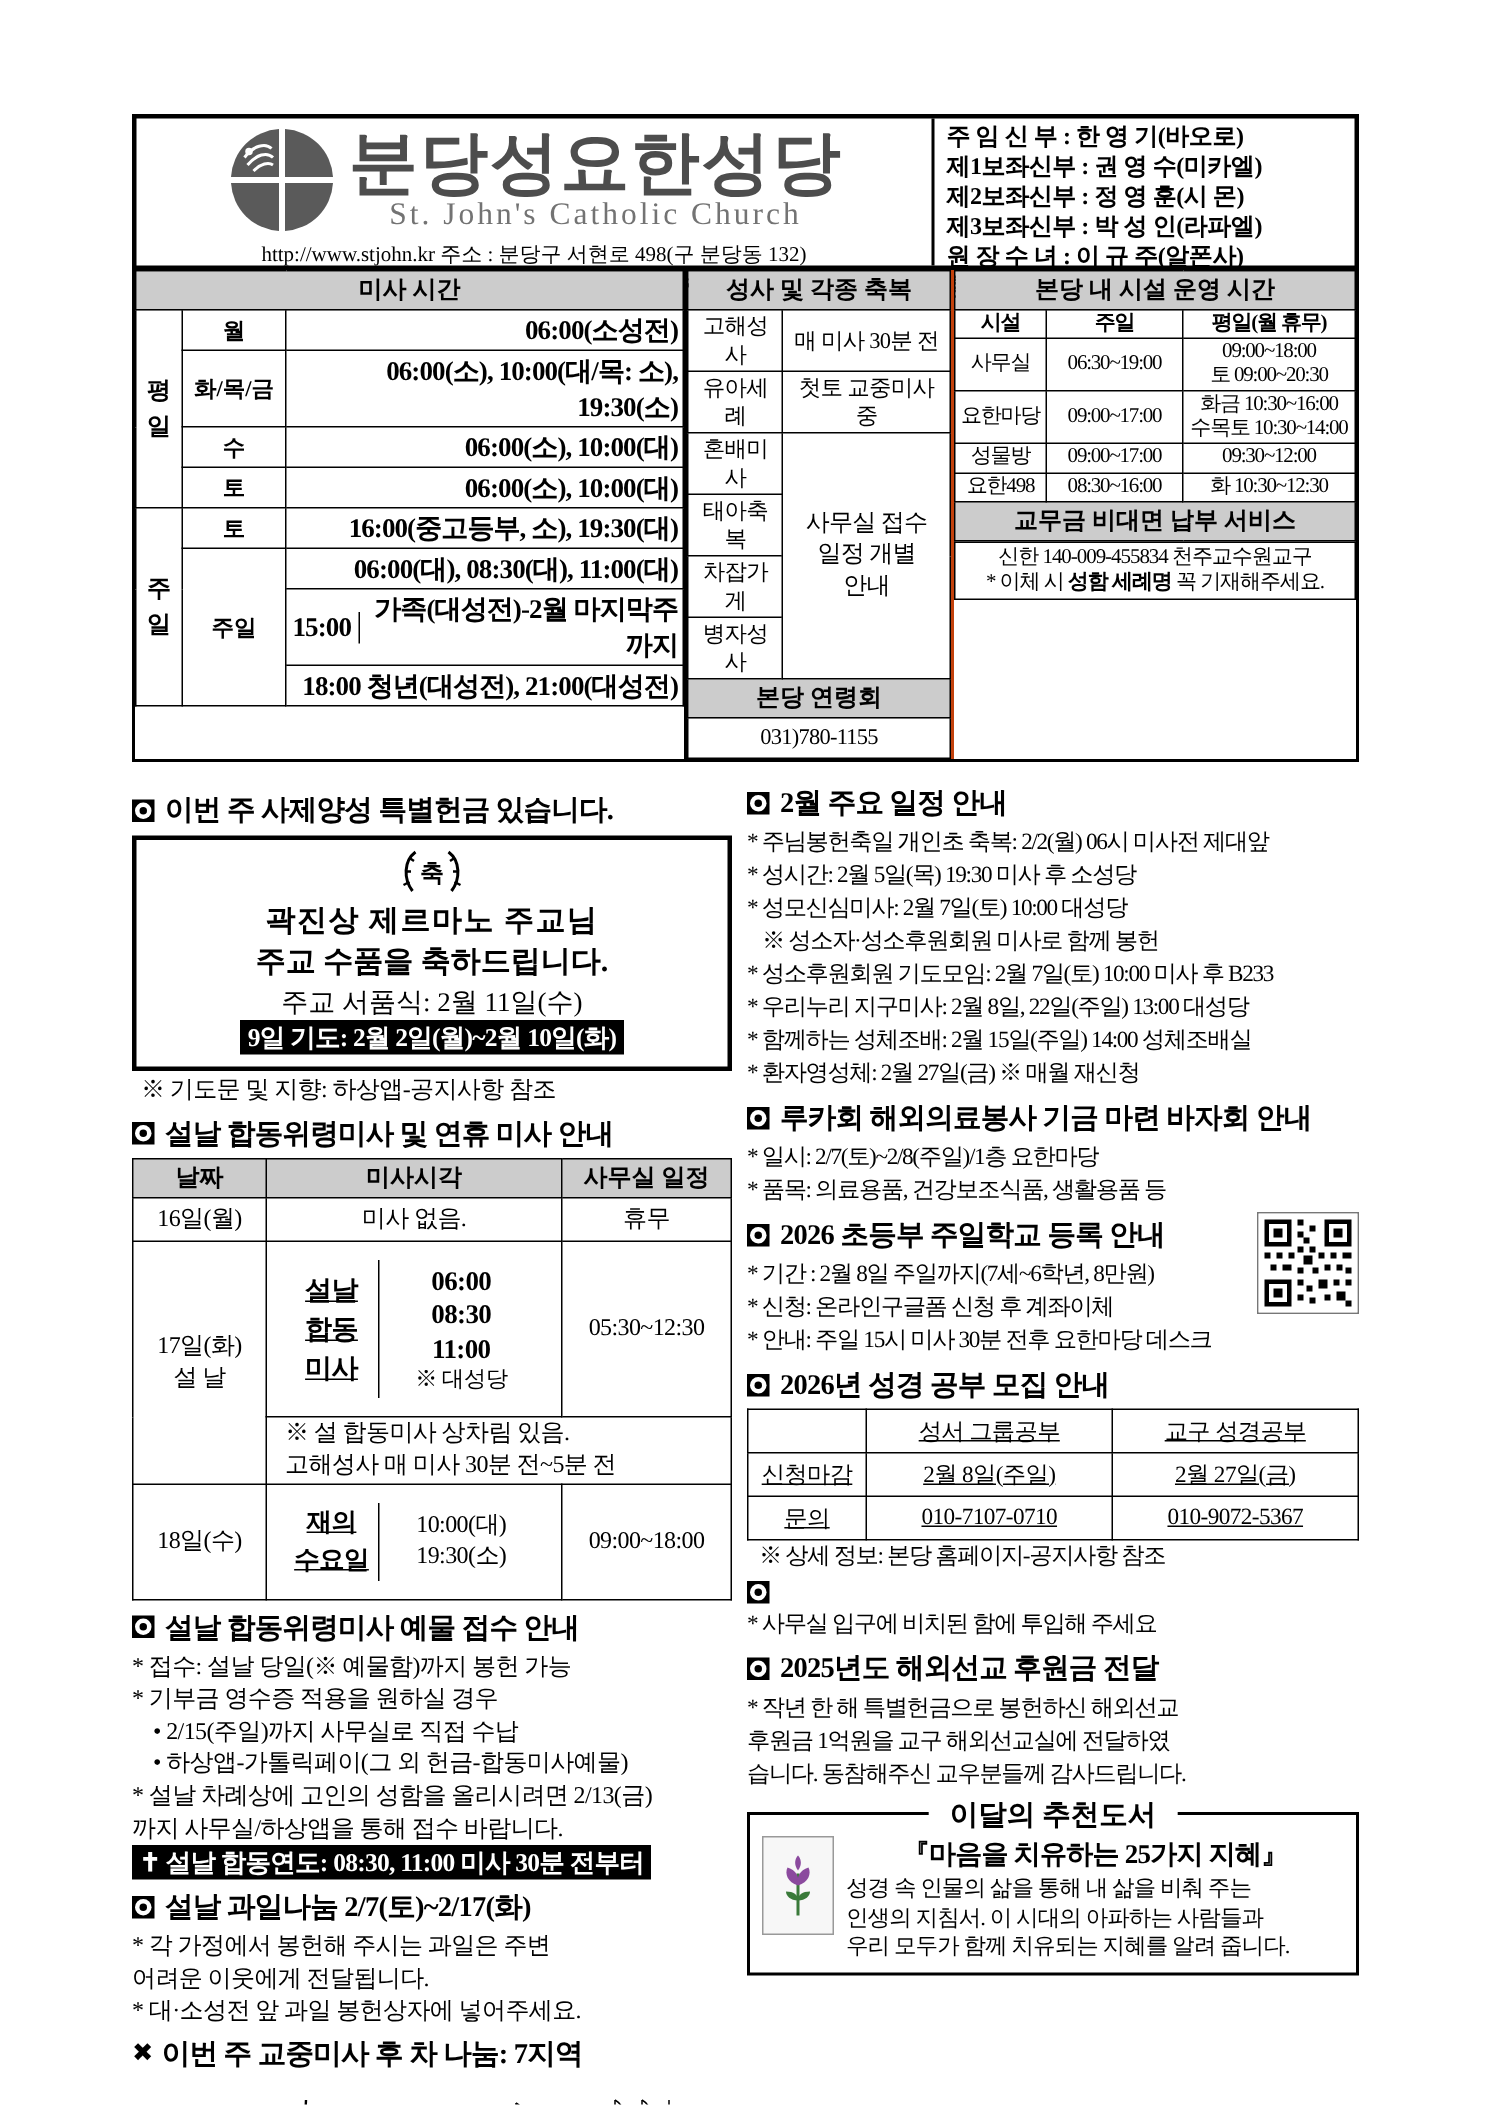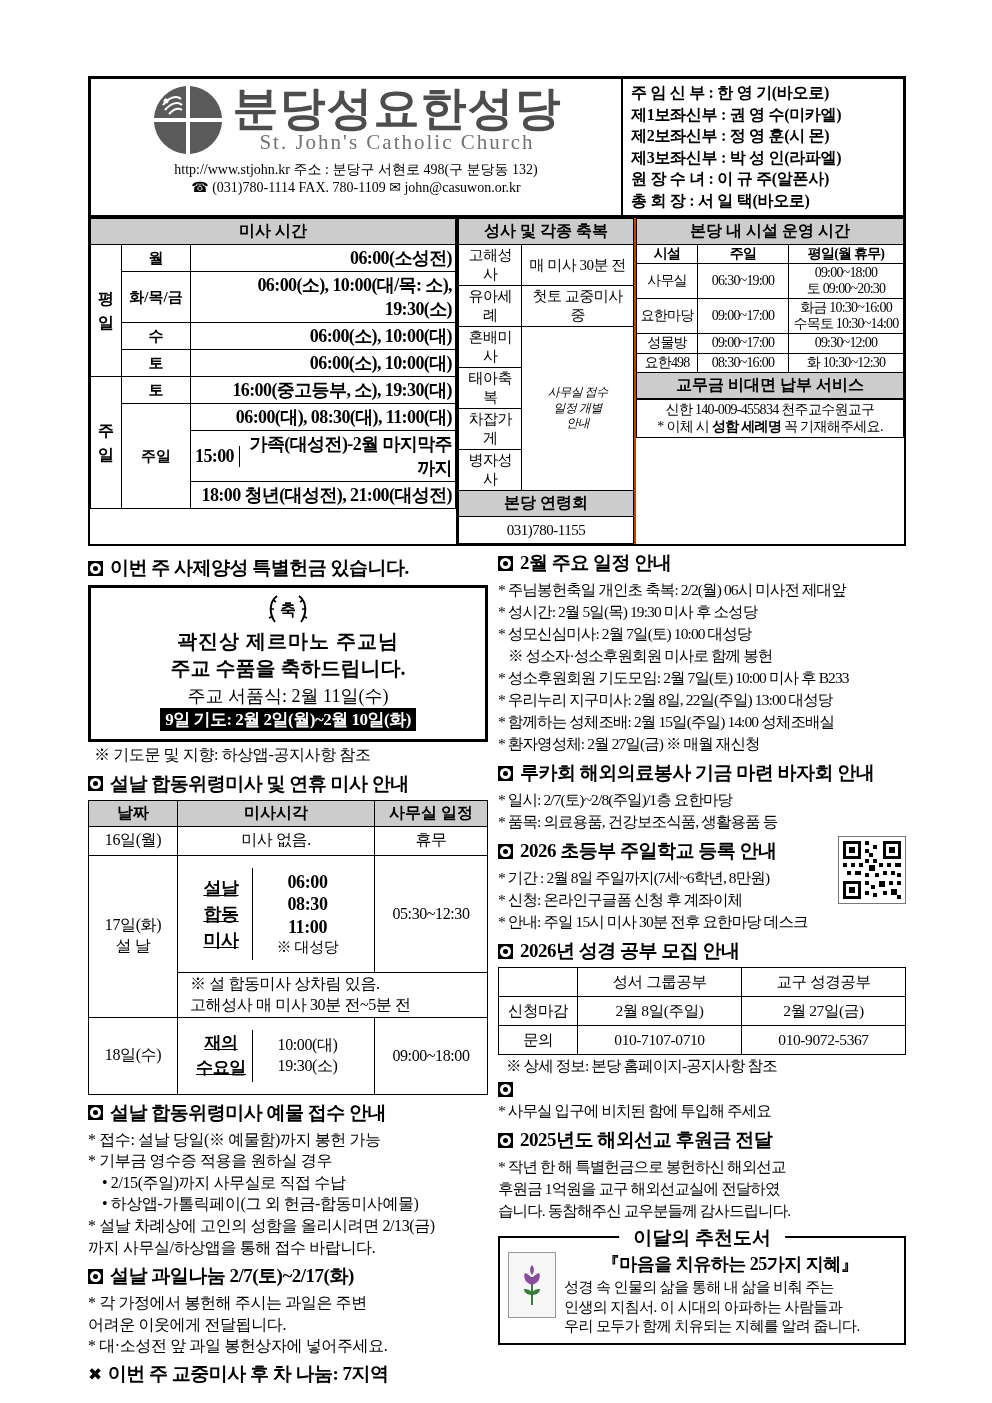--- a/index.html
+++ b/index.html
@@ -7,21 +7,21 @@
     width:992px;height:1403px;background:#fff;color:#000;
     font-family:"Liberation Serif","DejaVu Serif",serif;
     position:relative;overflow:hidden;
   }
   .sheet{position:absolute;left:88px;top:76px;width:818px;}
   .pre{white-space:pre-line;}
   .b{font-weight:bold;}
   .u{text-decoration:underline;}
 
   
-  .header{display:flex;border:3px solid #000;height:142px;box-sizing:border-box;}
+  .header{display:flex;border:3px solid #000;height:104px;box-sizing:border-box;}
   .header-left{flex:1;text-align:center;padding-top:4px;}
   .title-row{display:flex;align-items:center;justify-content:center;gap:8px;}
   .church-ko{font-size:46px;font-weight:bold;color:#4d4d4d;letter-spacing:1px;line-height:1.0;}
   .church-en{font-size:21px;color:#737373;letter-spacing:2px;margin-top:-2px;}
   .addr{font-size:14px;margin-top:4px;}
   .contact{font-size:14px;}
   .header-right{width:282px;border-left:2px solid #000;box-sizing:border-box;
     display:flex;flex-direction:column;justify-content:space-evenly;padding:3px 8px;}
   .clergy-line{font-size:16px;font-weight:bold;line-height:1.25;letter-spacing:-0.3px;}
 
@@ -34,29 +34,29 @@
   table{border-collapse:collapse;width:100%;}
   .grid td,.grid th{border:1px solid #000;padding:1px 3px;text-align:center;font-size:15px;}
   .grid th{font-size:16px;font-weight:bold;background:#cccccc;padding:2px 0;}
   .mass td.grp{width:24px;font-weight:bold;font-size:16px;line-height:1.5;}
   .mass td.day{width:62px;font-weight:bold;}
   .mass td.times{text-align:right;font-weight:bold;font-size:18px;letter-spacing:-0.6px;padding-left:4px;}
   .mass td{height:24px;}
   .split-time{display:inline-flex;align-items:center;}
   .split-time .tt{border-right:1px solid #000;padding-right:5px;margin-right:5px;}
   .sac td{height:24px;letter-spacing:-0.5px;}
-  .sac .note-cell{font-size:12px;line-height:1.3;font-style:italic;}
+  .sac .note-cell{font-size:16px;line-height:1.3;}
   .assoc-phone{font-size:20px;height:36px;}
   .fac td{font-size:14px;letter-spacing:-0.8px;line-height:1.15;padding:1px 1px;}
   .fac .fname{width:58px;}
   .fac .fsun{width:88px;}
   .pay-note{border:1px solid #000;font-size:14px;line-height:1.25;padding:1px 2px;text-align:center;letter-spacing:-0.7px;}
 
   
-  .cols{display:flex;margin-top:4px;align-items:flex-start;}
+  .cols{display:flex;margin-top:14px;align-items:flex-start;}
   .colL{width:400px;}
   .colR{flex:1;margin-left:10px;}
   .h{display:flex;align-items:center;font-size:19px;font-weight:bold;margin:5px 0 3px;letter-spacing:-0.5px;white-space:nowrap;}
   .bullet{flex:0 0 auto;display:inline-block;width:15px;height:15px;background:#000;position:relative;margin-right:7px;}
   .bullet::before{content:"";position:absolute;left:2px;top:2px;right:2px;bottom:2px;background:#fff;border-radius:50%;}
   .bullet::after{content:"";position:absolute;left:5px;top:5px;right:5px;bottom:5px;background:#000;border-radius:50%;}
   .line{font-size:16px;line-height:1.35;letter-spacing:-0.4px;}
   .line.indent{padding-left:14px;}
   .hl{display:inline-block;background:#000;color:#fff;font-size:17px;font-weight:bold;padding:0 5px;letter-spacing:-0.5px;}
 
@@ -78,21 +78,21 @@
   .splitwrap .tms{flex:1;padding:3px 0;}
   .bigtimes{font-weight:bold;font-size:18px;line-height:1.25;}
   .hallnote{font-size:15px;}
   .holnote{font-size:15px;text-align:left !important;padding-left:12px !important;line-height:1.3;}
 
   
   .rline{font-size:15.5px;line-height:1.42;letter-spacing:-0.9px;white-space:nowrap;}
   .rline.wrap{white-space:pre-line;}
   .school-block{position:relative;padding-right:60px;}
   .qr{position:absolute;right:0;top:-2px;border:1px solid #777;}
-  .bible td{font-size:15.5px;height:26px;letter-spacing:-0.4px;}
+  .bible td{font-size:15.5px;height:26px;letter-spacing:-0.4px;text-decoration:underline;}
   .bible .c0{width:72px;}
 
   
   .bookbox{border:2px solid #000;position:relative;margin-top:14px;padding:14px 8px 6px;}
   .bookbox .boxtitle{position:absolute;top:-13px;left:50%;transform:translateX(-50%);
     background:#fff;padding:0 14px;font-size:19px;font-weight:bold;white-space:nowrap;}
   .bookrow{display:flex;gap:8px;}
   .cover{flex:0 0 46px;height:64px;border:1px solid #999;background:#f7f7f7;display:flex;align-items:center;justify-content:center;}
   .bookmain{flex:1;}
   .booktitle{font-size:18px;font-weight:bold;text-align:center;letter-spacing:-0.5px;}
@@ -365,20 +365,21 @@
       <div class="h">
           <span class="bullet"></span>
         <span>설날 합동위령미사 예물 접수 안내</span>
         </div>
       <div class="line pre">* 접수: 설날 당일(※ 예물함)까지 봉헌 가능</div>
       <div class="line pre">* 기부금 영수증 적용을 원하실 경우</div>
       <div class="line pre indent">• 2/15(주일)까지 사무실로 직접 수납</div>
       <div class="line pre indent">• 하상앱-가톨릭페이(그 외 헌금-합동미사예물)</div>
       <div class="line pre">* 설날 차례상에 고인의 성함을 올리시려면 2/13(금)
 까지 사무실/하상앱을 통해 접수 바랍니다.</div>
+      <div><span class="hl">✝ 설날 합동연도: 08:30, 11:00 미사 30분 전부터</span></div>
 
       <div class="h">
           <span class="bullet"></span>
         <span>설날 과일나눔 2/7(토)~2/17(화)</span>
         </div>
       <div class="line pre">* 각 가정에서 봉헌해 주시는 과일은 주변
 어려운 이웃에게 전달됩니다.</div>
       <div class="line pre">* 대·소성전 앞 과일 봉헌상자에 넣어주세요.</div>
 
       <div class="teah">

